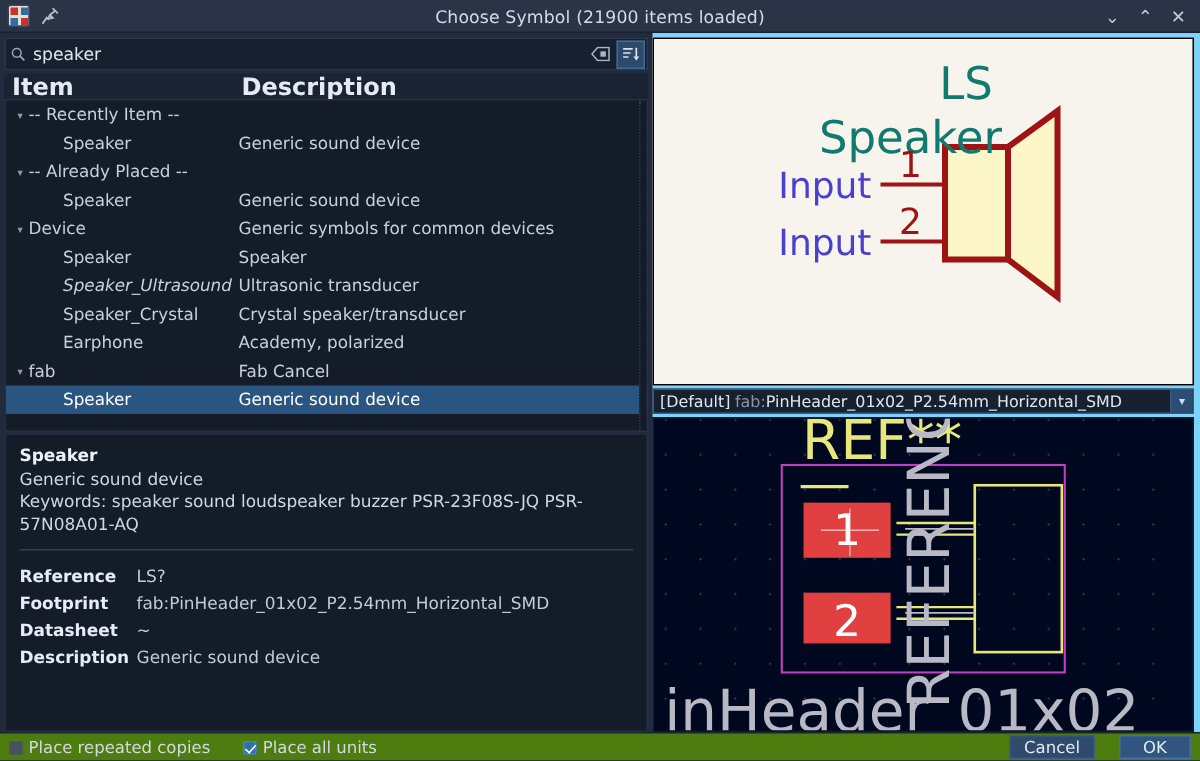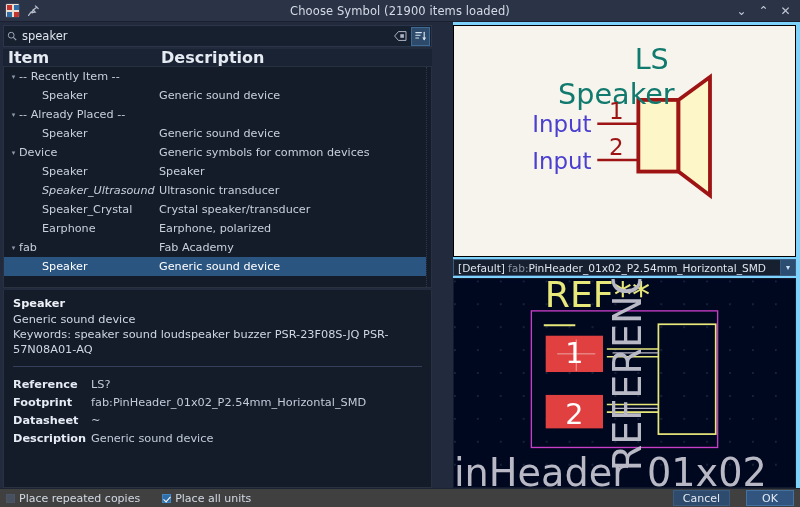--- a/index.html
+++ b/index.html
@@ -43,21 +43,21 @@
     font-size: 11.5px; color: #d5dbe6; letter-spacing: .1px;
     pointer-events:none;
   }
   .tb-buttons {
     margin-left:auto; display:flex; align-items:center; gap:11px;
     padding-right: 9px; z-index:2;
   }
   .tb-btn { color:#c3cad6; font-size:12px; line-height:1; cursor:default; width:11px; text-align:center;}
 
   
-  .body { flex:1; display:flex; min-height:0; background:#212b3d;gap:18px; }
+  .body { flex:1; display:flex; min-height:0; background:#212b3d; }
 
   
   .left {
     width: 435px; flex:0 0 435px;
     display:flex; flex-direction:column;
     background:#212b3d;
     padding: 3px 3px 0 3px;
   }
   .searchrow {
     height: 22px; flex:0 0 22px;
@@ -129,21 +129,21 @@
   .d-line { font-size:11.3px; color:#cfd7e3; line-height:15px; }
   .d-hr { height:1px; background:#34405a; margin:9px 0 9px 0; }
   .d-table { display:flex; flex-direction:column; gap:1px; }
   .d-row { display:flex; font-size:11.3px; line-height:17px; }
   .d-key { width:78px; flex:0 0 78px; font-weight:bold; color:#e6ecf5; }
   .d-val { color:#c2cbd9; }
 
   
   .bottom {
     height: 19px; flex:0 0 19px;
-    background:#404040;
+    background:#4d7c0f;
     display:flex; align-items:center;
     padding: 0 6px;
     border-top:1px solid #1c2434;
   }
   .chk { display:flex; align-items:center; gap:4px; font-size:11px; color:#d3dae5; margin-right:22px;}
   .box {
     width:9px; height:9px; flex:0 0 9px; border:1px solid #4a5costa;
     border:1px solid #4a5568; background:#46505f; position:relative;
   }
   .box.on { background:#2f6ea8; border-color:#3f86c4; }
@@ -307,28 +307,28 @@
           <div class="trow">
             <div class="col-item">
               <span class="indent1 ">Speaker_Crystal</span>
             </div>
             <div class="col-desc">Crystal speaker/transducer</div>
           </div>
           <div class="trow">
             <div class="col-item">
               <span class="indent1 ">Earphone</span>
             </div>
-            <div class="col-desc">Earphone, polarized</div>
+            <div class="col-desc">Academy, polarized</div>
           </div>
           <div class="trow">
             <div class="col-item">
               <span class="twisty">▾</span>
               <span class="">fab</span>
             </div>
-            <div class="col-desc">Fab Academy</div>
+            <div class="col-desc">Fab Cancel</div>
           </div>
           <div class="trow sel">
             <div class="col-item">
               <span class="indent1 ">Speaker</span>
             </div>
             <div class="col-desc">Generic sound device</div>
           </div>
           <div class="tree-scroll"></div>
       </div>
 

